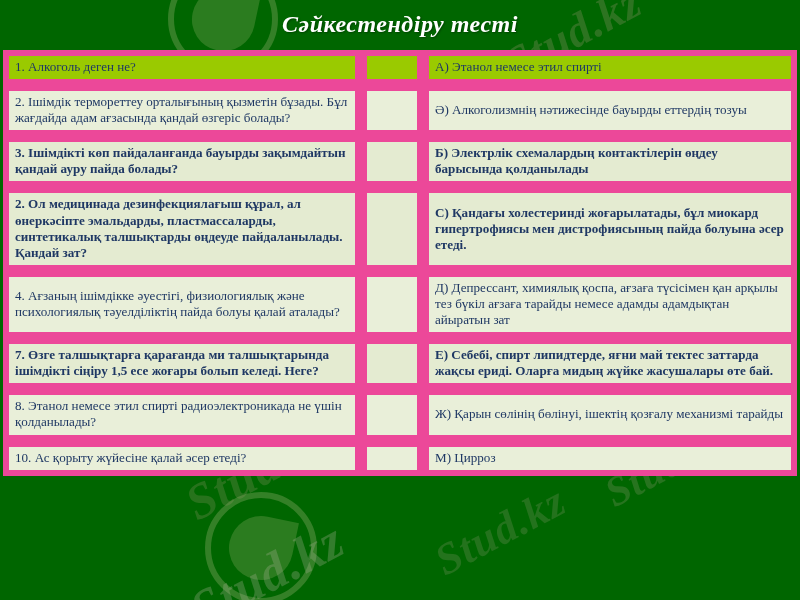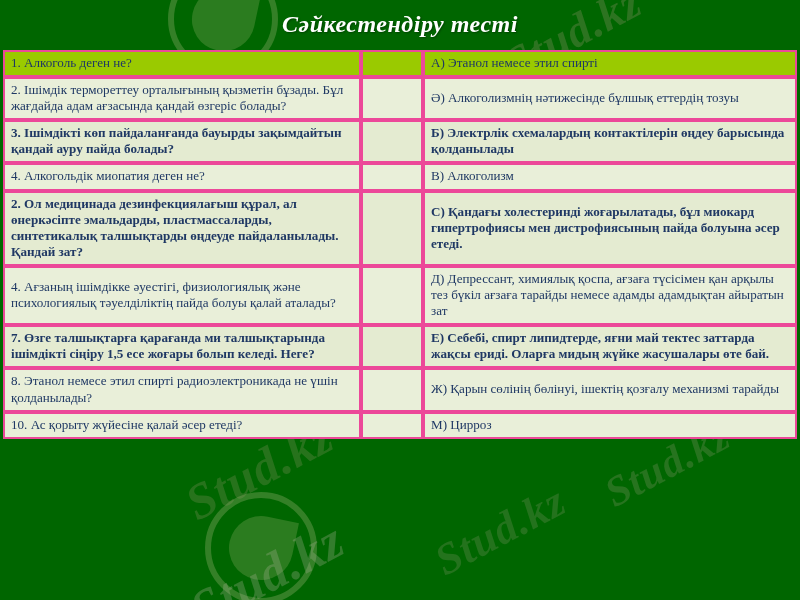--- a/index.html
+++ b/index.html
@@ -64,21 +64,21 @@
     margin:0 3px;
     padding-top:2px;
   }
   table.quiz{
     border-collapse:separate;
     border-spacing:0;
     width:794px;
     table-layout:fixed;
   }
   table.quiz td{
-    border:2px solid #ec4899;
+    border:6px solid #ec4899;
     vertical-align:middle;
     color:#1F3864;
     font-size:13.1px;
     line-height:1.23;
     padding:3px 5px 4px 6px;
   }
   col.c-q{width:358px;}
   col.c-m{width:62px;}
   col.c-a{width:374px;}
 
@@ -135,43 +135,32 @@
           </td>
         </tr>
         <tr class="r-odd">
           <td>
             <span class="cell-txt">2. Ішімдік термореттеу орталығының қызметін бұзады. Бұл жағдайда адам ағзасында қандай өзгеріс болады?</span>
           </td>
           <td class="mid">
             <span class="cell-txt">&nbsp;</span>
           </td>
           <td>
-            <span class="cell-txt">Ә) Алкоголизмнің нәтижесінде бұлшық еттердің тозуы</span>
+            <span class="cell-txt">Ә) Алкоголизмнің нәтижесінде бауырды еттердің тозуы</span>
           </td>
         </tr>
         <tr class="r-even">
           <td>
             <span class="cell-txt">3. Ішімдікті көп пайдаланғанда бауырды зақымдайтын қандай ауру пайда болады?</span>
           </td>
           <td class="mid">
             <span class="cell-txt">&nbsp;</span>
           </td>
           <td>
             <span class="cell-txt">Б) Электрлік схемалардың контактілерін өңдеу барысында қолданылады</span>
-          </td>
-        </tr>
-        <tr class="r-odd">
-          <td>
-            <span class="cell-txt">4. Алкогольдік миопатия деген не?</span>
-          </td>
-          <td class="mid">
-            <span class="cell-txt">&nbsp;</span>
-          </td>
-          <td>
-            <span class="cell-txt">В) Алкоголизм</span>
           </td>
         </tr>
         <tr class="r-even">
           <td>
             <span class="cell-txt">2. Ол медицинада дезинфекциялағыш құрал, ал өнеркәсіпте эмальдарды, пластмассаларды, синтетикалық талшықтарды өңдеуде пайдаланылады. Қандай зат?</span>
           </td>
           <td class="mid">
             <span class="cell-txt">&nbsp;</span>
           </td>
           <td>

